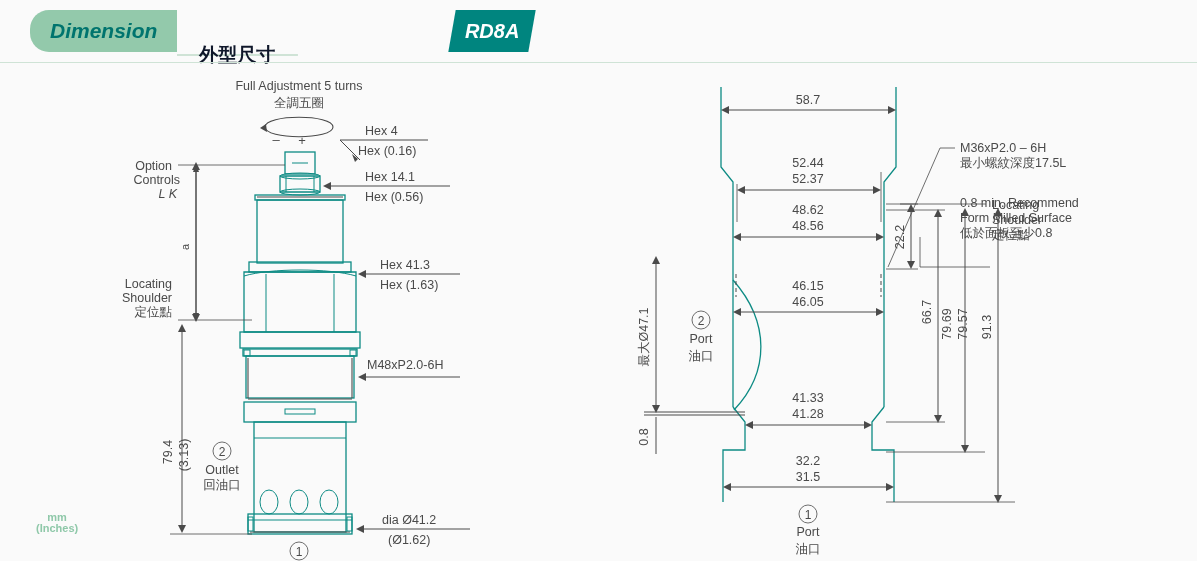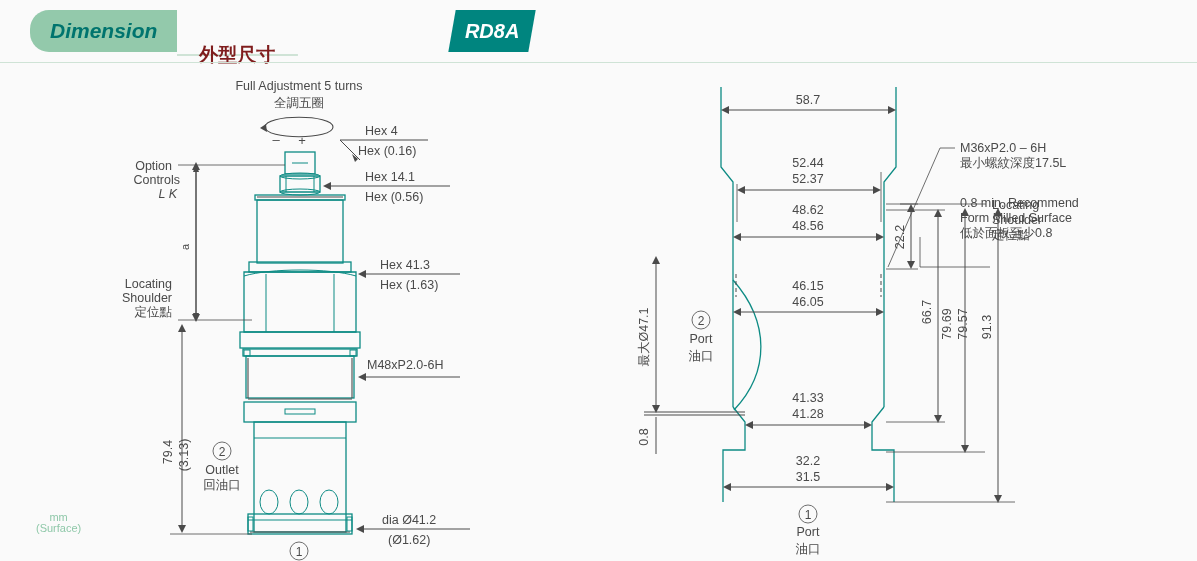--- a/index.html
+++ b/index.html
@@ -17,21 +17,21 @@
   .header{position:absolute;left:0;top:0;width:1197px;height:62px;}
   .tabwrap{position:absolute;top:10px;height:42px;display:flex;align-items:stretch;}
   .tab-en{
     background:#93c9ab;color:#00746e;
     font-style:italic;font-weight:bold;font-size:21px;
     display:flex;align-items:center;justify-content:center;
     padding:0 20px;
     border-top-left-radius:19px;border-bottom-left-radius:19px;
   }
   .tab-zh{
-    background:#f0f0f0;color:#7f1d1d;
+    background:#f0f0f0;color:#0f172a;
     font-weight:bold;font-size:19px;
     display:flex;align-items:center;justify-content:center;
     padding:0 22px;
     border-top-right-radius:19px;border-bottom-right-radius:19px;
     border:1px solid #cfe3d6;border-left:none;margin-top:44px;
   }
   .tab-code{
     background:#00857f;color:#ffffff;
     font-style:italic;font-weight:bold;font-size:20px;
     display:flex;align-items:center;justify-content:center;
@@ -46,21 +46,21 @@
 
   
   .hdr-rule{position:absolute;left:0;top:62px;width:1197px;height:1px;background:#cfe3d6;}
 
   
   .drawing{position:absolute;left:0;top:62px;width:1197px;height:499px;margin-left:40px;}
   svg{display:block;}
 
   .unit-note{
     position:absolute;left:36px;top:512px;
-    color:#8fc8a9;font-size:11px;line-height:11px;font-weight:normal;
+    color:#8fc8a9;font-size:11px;line-height:11px;font-weight:bold;
     text-align:center;
   }
 </style>
 </head>
 <body>
 
 <div id="page">
 
   <div class="header">
 
@@ -356,16 +356,16 @@
           <text class="num" x="768" y="457" style="font-size:12px">1</text>
           <text class="tc" x="768" y="474">Port</text>
           <text class="tc" x="768" y="491">油口</text>
         </g>
       </g>
     </svg>
   </div>
 
   <div class="unit-note">
     <div>mm</div>
-    <div>(Surface)</div>
+    <div>(Inches)</div>
   </div>
 
 </div>
 
 </body></html>

